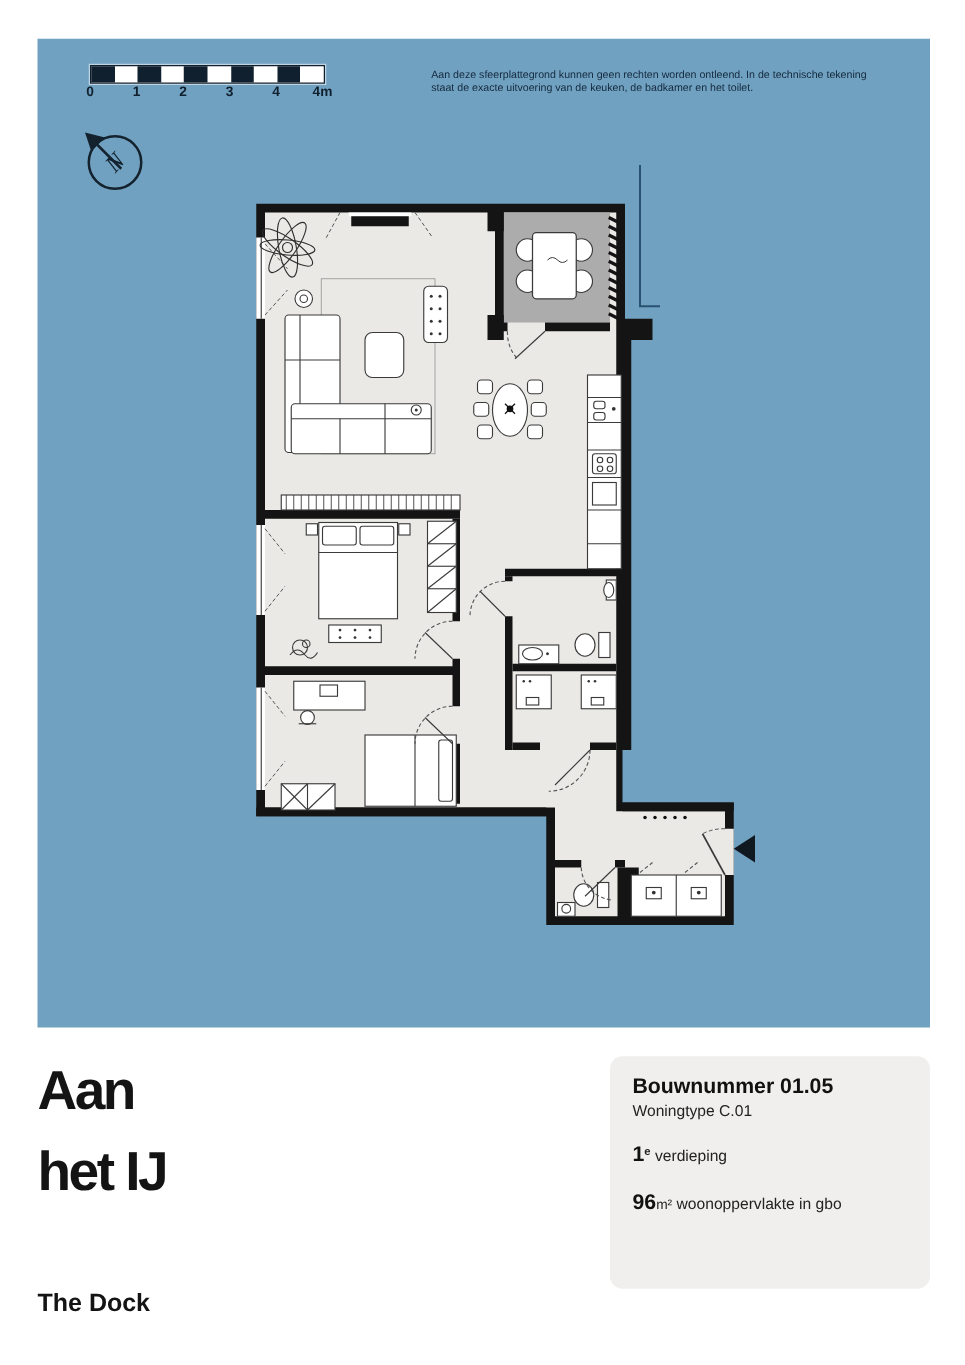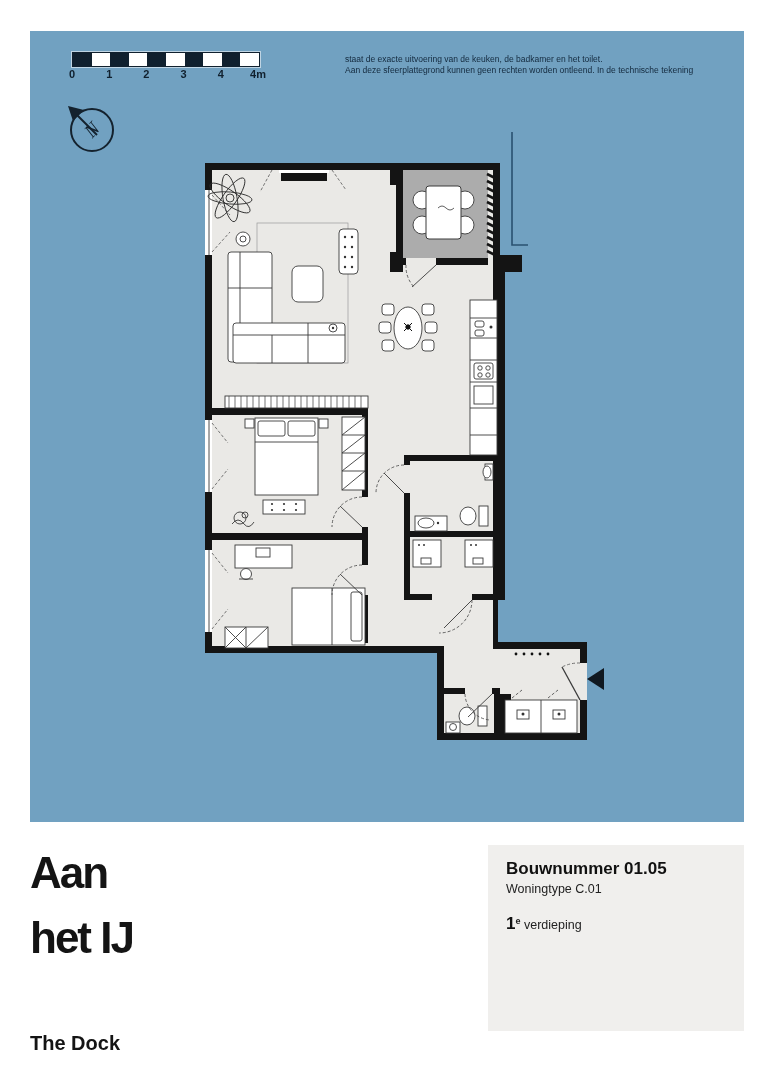--- a/index.html
+++ b/index.html
@@ -22,21 +22,21 @@
   
   .disclaimer{position:absolute;left:315px;top:23px;width:400px;
     font-size:8.5px;line-height:11px;color:#13293d;}
   
   .plan{position:absolute;left:130px;top:89px;width:460px;height:640px;}
   
   .title{position:absolute;left:30px;top:840px;font-size:44px;line-height:65px;
     font-weight:800;letter-spacing:-2px;color:#141414;}
   .project{position:absolute;left:30px;top:1032px;font-size:20px;font-weight:800;color:#141414;}
   .infopanel{position:absolute;left:488px;top:845px;width:256px;height:186px;
-    background:#f0efed;box-sizing:border-box;padding:14px 18px;}
+    background:#f0efed;box-sizing:border-box;padding:14px 18px;border-radius:10px;}
   .infopanel .bn{font-size:17px;font-weight:800;color:#111;}
   .infopanel .wt{font-size:12.5px;color:#222;margin-top:3px;}
   .infopanel .row{margin-top:18px;font-size:12.5px;color:#222;}
   .infopanel .row:first-of-type{margin-top:28px;}
   .infopanel .big{font-size:17px;font-weight:800;color:#111;}
   .infopanel sup{font-size:9px;font-weight:800;}
   .infopanel .unit{font-size:11px;}
 </style>
 </head>
 <body>
@@ -67,22 +67,22 @@
   <div class="compass">
     <svg width="56" height="56" viewBox="0 0 56 56">
       <circle cx="29" cy="30" r="21" fill="none" stroke="#14222e" stroke-width="2"></circle>
       <line x1="34" y1="35" x2="13" y2="14" stroke="#14222e" stroke-width="2"></line>
       <polygon points="5,6 21,10 10,21" fill="#14222e"></polygon>
       <text x="29" y="36" text-anchor="middle" font-family="'Liberation Serif',serif" font-style="italic" font-size="19" fill="#14222e" transform="rotate(-48 29 30)">N</text>
     </svg>
   </div>
 
   <div class="disclaimer">
+    <div>Aan deze sfeerplattegrond kunnen geen rechten worden ontleend. In de technische tekening</div>
     <div>staat de exacte uitvoering van de keuken, de badkamer en het toilet.</div>
-    <div>Aan deze sfeerplattegrond kunnen geen rechten worden ontleend. In de technische tekening</div>
   </div>
 
   <svg class="plan" viewBox="0 0 460 640">
 
     <polyline points="352,12 352,125 368,125" fill="none" stroke="#2a5170" stroke-width="1.6"></polyline>
 
     <path fill="#141414" d="M45,43 H340 V135 H362 V152 H345 V480 H338 V522 H427 V620 H277 V533 H45 Z"></path>
 
     <path fill="#eae9e6" d="M52,50 H333 V529 H420 V613 H284 V526 H52 Z"></path>
 
@@ -388,15 +388,19 @@
 
 <div class="infopanel">
   <div class="bn">Bouwnummer 01.05</div>
   <div class="wt">Woningtype C.01</div>
 
   <div class="row">
     <span class="big">1</span><sup>e</sup>
     <span>verdieping</span>
   </div>
 
+  <div class="row">
+    <span class="big">96</span><span class="unit">m²</span>
+    <span>woonoppervlakte in gbo</span>
+  </div>
 
 
 </div>
 
 </body></html>

